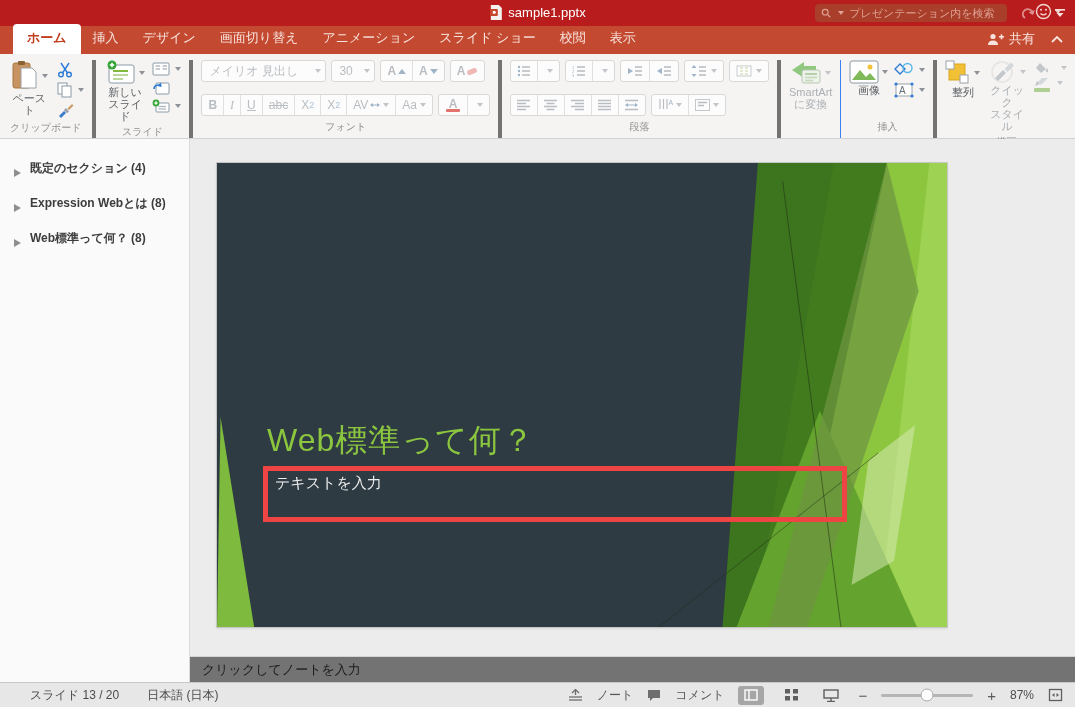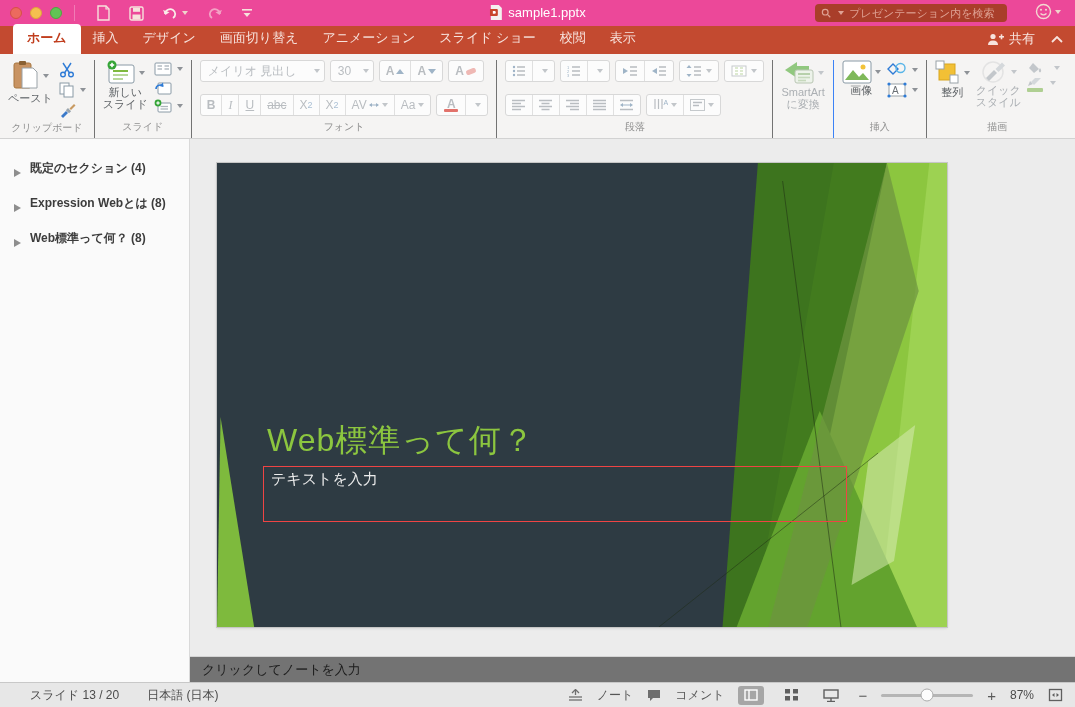--- a/index.html
+++ b/index.html
@@ -1,21 +1,21 @@
 <!DOCTYPE html>
 <html><head>
 <meta charset="utf-8">
 <style>
   * { box-sizing: border-box; margin: 0; padding: 0; }
   html,body { width:1075px; height:707px; overflow:hidden;
     font-family:"Liberation Sans","DejaVu Sans",sans-serif; }
   .app { width:1075px; height:707px; display:flex; flex-direction:column; background:#ECECEC; }
 
   
-  .titlebar { height:26px; background:#ec4899; display:flex; align-items:center; flex:0 0 auto; }
+  .titlebar { height:26px; background:#b91c1c; display:flex; align-items:center; flex:0 0 auto;justify-content:flex-end; }
   .lights { display:flex; gap:8px; margin-left:10px; align-items:center; }
   .light { width:12px; height:12px; border-radius:50%; }
   .light.red{ background:#EC6A5E; border:1px solid #D55047; }
   .light.yellow{ background:#F5BF4F; border:1px solid #DFA53A; }
   .light.green{ background:#61C454; border:1px solid #4DA73F; }
   .tb-sep { width:1px; height:16px; background:rgba(255,255,255,.28); margin:0 12px; }
   .tb-ic { display:flex; align-items:center; margin:0 9px; color:#F6E2DC; }
   .tb-ic.dim { opacity:.55; }
   .caret { width:0; height:0; border-left:3.5px solid transparent; border-right:3.5px solid transparent; border-top:4px solid #EFD4CC; margin-left:3px; }
   .doc-title { display:flex; align-items:center; gap:6px; color:#FFFFFF; font-size:13px; position:absolute; left:50%; transform:translateX(-50%); top:5px; }
@@ -27,21 +27,21 @@
 
   
   .tabbar { height:28px; background:#C34A30; display:flex; align-items:flex-end; flex:0 0 auto; position:relative; }
   .tab { color:#F7E3DD; font-size:13px; padding:4px 12px 7px; cursor:default; }
   .tab.active { background:#FFFFFF; color:#C13E1E; border-radius:4px 4px 0 0; padding:5px 14px 7px; margin-left:13px; font-weight:bold; }
   .tabbar-right { position:absolute; right:12px; bottom:6px; display:flex; align-items:center; gap:16px; color:#F7E3DD; font-size:13px; }
   .share { display:flex; align-items:center; gap:5px; }
 
   
   .ribbon { height:85px; background:#F5F4F3; border-bottom:1px solid #D2D2D2; display:flex; flex:0 0 auto; padding-top:6px; }
-  .rgroup { display:flex; flex-direction:column; align-items:center; border-right:1px solid #737373; padding:0 8px; }
+  .rgroup { display:flex; flex-direction:column; align-items:center; border-right:4px solid #737373; padding:0 8px; }
   .rgroup:last-child { border-right:none; }
   .rgroup-body { flex:1; display:flex; align-items:flex-start; gap:6px; }
   .rgroup-label { font-size:10px; color:#8F8F8F; padding:3px 0 4px; }
   .bigbtn { display:flex; flex-direction:column; align-items:center; font-size:11px; color:#5C6064; }
   .bigbtn .lbl { line-height:12px; text-align:center; }
   .icon-row { display:flex; align-items:center; }
   .smallcol { display:flex; flex-direction:column; gap:4px; justify-content:flex-start; padding-top:2px; }
   .smallbtn { display:flex; align-items:center; gap:2px; }
   .seg { display:flex; border:1px solid #D8D8D8; border-radius:3px; background:#FCFCFC; overflow:hidden; height:22px; }
   .seg > * { display:flex; align-items:center; justify-content:center; padding:0 6px; border-right:1px solid #E0E0E0; color:#B9BDC1; font-size:12px; }
@@ -65,21 +65,21 @@
   
   .workspace { flex:1; display:flex; min-height:0; }
   .sidebar { width:190px; background:#FAFAFA; border-right:1px solid #D9D9D9; padding-top:12px; }
   .side-item { display:flex; align-items:flex-end; gap:9px; padding:9px 0 9px 14px; font-size:12px; font-weight:bold; color:#3C3C3C; }
   .side-tri { width:0; height:0; border-left:7px solid #8E8E8E; border-top:4.5px solid transparent; border-bottom:4.5px solid transparent; }
   .rightpane { flex:1; display:flex; flex-direction:column; min-width:0; }
   .canvas { flex:1; background:#ECECEC; position:relative; }
   .slide { position:absolute; left:27px; top:24px; width:730px; height:464px; box-shadow:0 0 0 1px #C6C6C6, 0 1px 3px rgba(0,0,0,.15); }
   .slide svg.bg { position:absolute; inset:0; width:100%; height:100%; }
   .slide-title { position:absolute; left:50px; top:256px; font-size:32px; letter-spacing:1px; }
-  .slide-body { position:absolute; left:46px; top:303px; width:584px; height:56px; border:1px solid #ef4444; color:#ECECEC; font-size:15px; padding:3px 7px; }
+  .slide-body { position:absolute; left:46px; top:303px; width:584px; height:56px; border:5px solid #ef4444; color:#ECECEC; font-size:15px; padding:3px 7px; }
   .notes { height:26px; background:#737373; border-top:1px solid #D4D4D4; display:flex; align-items:center; padding-left:12px; font-size:13px; color:#1B1B1B; }
 
   
   .statusbar { height:25px; background:#E7E7E7; border-top:1px solid #C8C8C8; display:flex; align-items:center; font-size:12px; color:#4B4B4B; flex:0 0 auto; }
   .sb-left { display:flex; gap:28px; margin-left:30px; }
   .sb-right { margin-left:auto; display:flex; align-items:center; gap:14px; margin-right:12px; }
   .sb-item { display:flex; align-items:center; gap:14px; color:#565656; }
   .viewbtn { width:26px; height:19px; border-radius:3px; display:flex; align-items:center; justify-content:center; }
   .viewbtn.active { background:#A6A6A6; }
   .slider { width:92px; height:3px; background:#B5B5B5; border-radius:2px; position:relative; }

